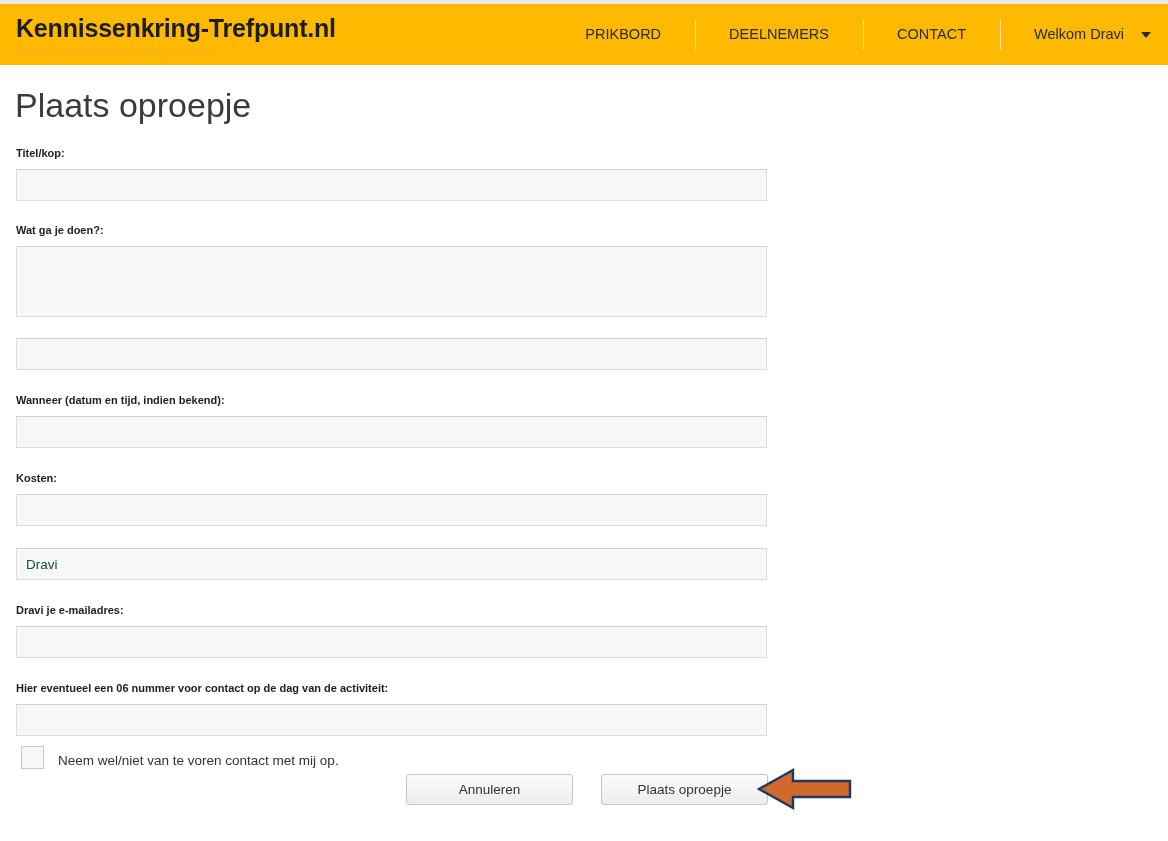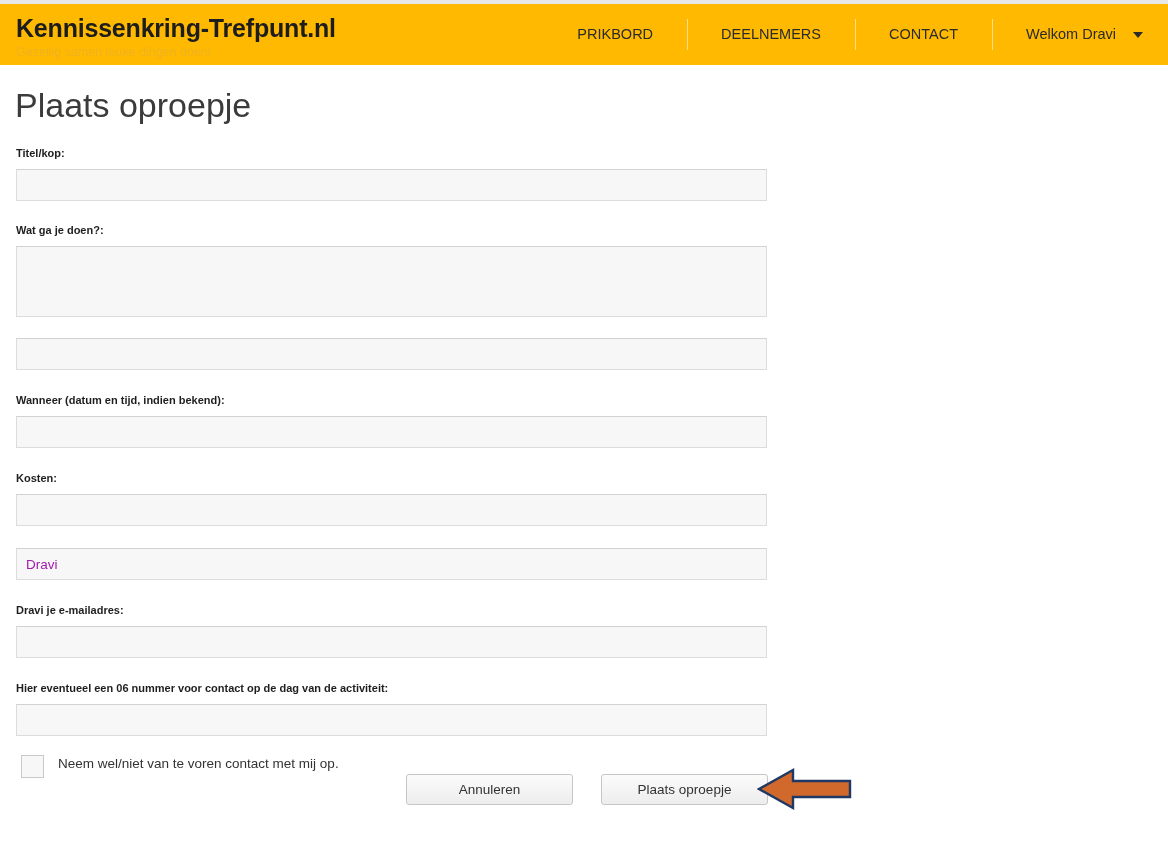--- a/index.html
+++ b/index.html
@@ -55,21 +55,21 @@
   .brand-sub {
     font-size: 12.5px;
     color: #f0b21e;
     line-height: 16px;
     margin-top: 1px;
     white-space: nowrap;
   }
 
   .nav {
     position: absolute;
-    right: 12px;
+    right: 4px;
     top: 0;
     height: 61px;
     display: flex;
     align-items: center;
   }
   .nav-item {
     position: relative;
     font-size: 14.5px;
     color: #2b2b2b;
     padding: 0 34px;
@@ -155,21 +155,21 @@
 
   .text-input {
     display: block;
     width: 751px;
     height: 32px;
     background: #f7f7f7;
     border: 1px solid #dcdcdc;
     border-top-color: #d2d2d2;
     font-family: "Liberation Sans", sans-serif;
     font-size: 13.5px;
-    color: #a21caf;
+    color: #14532d;
     padding: 0 9px;
     outline: none;
   }
 
   .text-area {
     display: block;
     width: 751px;
     height: 71px;
     background: #f7f7f7;
     border: 1px solid #dcdcdc;
@@ -181,22 +181,22 @@
     outline: none;
     resize: none;
   }
 
   .gap-a { height: 21px; }
   .gap-b { height: 22px; }
 
   
   .check-row {
     display: flex;
-    align-items: flex-start;
-    margin-top: 19px;
+    align-items: flex-end;
+    margin-top: 10px;
     padding-left: 5px;
   }
   .checkbox {
     width: 23px;
     height: 23px;
     background: #f7f7f7;
     border: 1px solid #c9c9c9;
     cursor: pointer;
     flex: none;
   }

